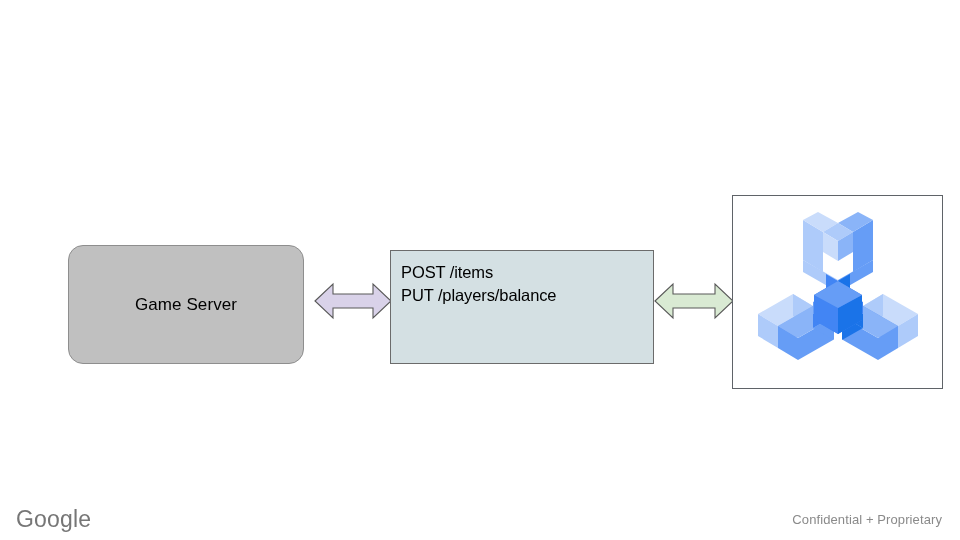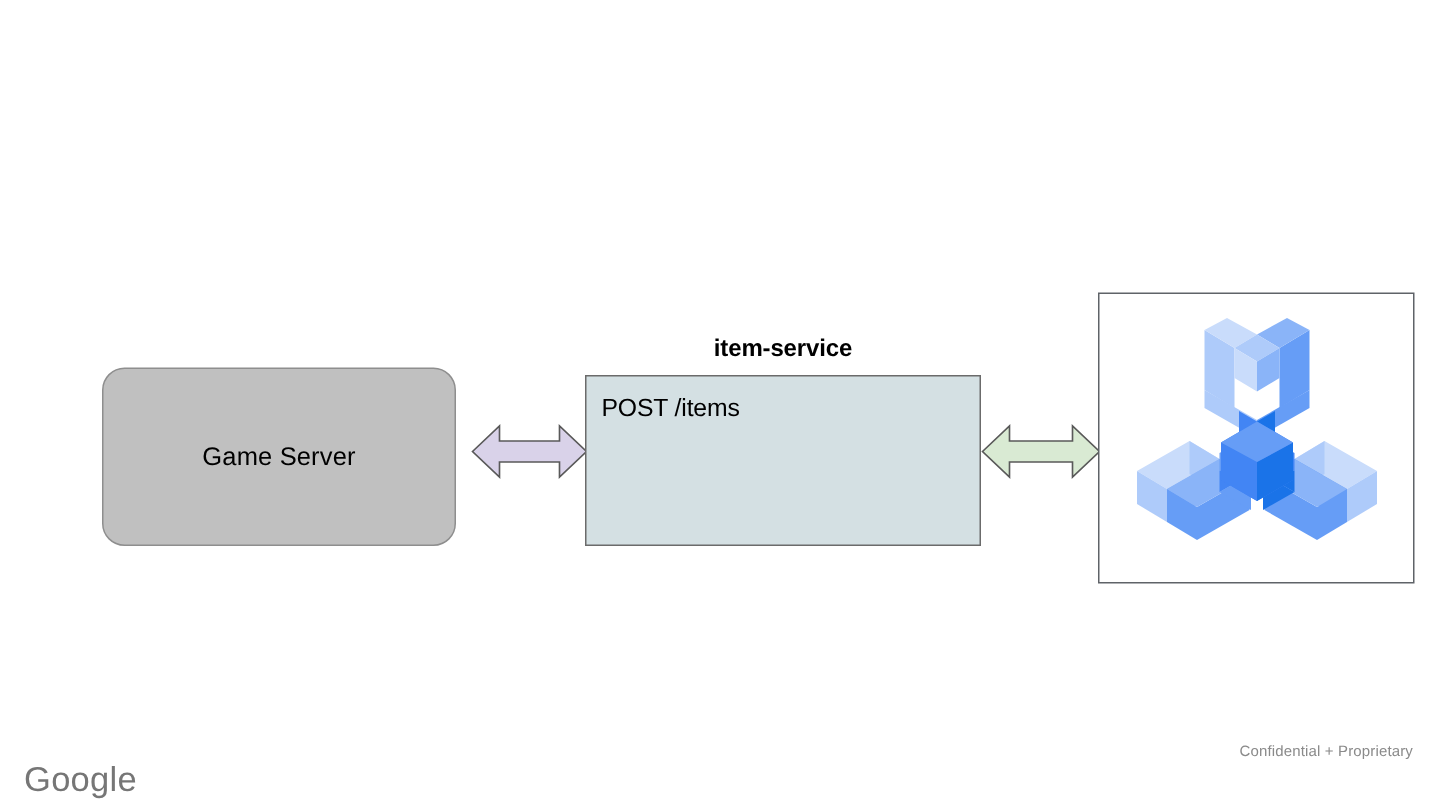--- a/index.html
+++ b/index.html
@@ -116,46 +116,46 @@
     position: absolute;
     left: 16px;
     top: 506px;
     font-size: 23px;
     color: #767676;
     letter-spacing: 0.2px;
   }
   .footer-note {
     position: absolute;
     right: 18px;
-    top: 496px;
-    font-size: 10px;
+    top: 512px;
+    font-size: 13px;
     color: #8a8a8a;
     letter-spacing: 0.1px;
   }
 </style>
 </head>
 <body>
 
 <div class="slide">
 
   <div class="game-server-box">
     <span class="game-server-label">Game Server</span>
   </div>
 
   <div class="arrow arrow-left">
     <svg width="78" height="48" viewBox="0 0 78 48" xmlns="http://www.w3.org/2000/svg">
       <polygon points="1,24 19,7 19,17 59,17 59,7 77,24 59,41 59,31 19,31 19,41" fill="#d9d2e9" stroke="#595959" stroke-width="1.1" stroke-linejoin="miter"></polygon>
     </svg>
   </div>
 
-  <div class="item-service-title">item-service</div>
 
   <div class="item-service-box">
     <ul class="endpoint-list">
       <li class="endpoint-item">POST /items</li>
+      <li class="endpoint-item">PUT /players/balance</li>
     </ul>
   </div>
 
   <div class="arrow arrow-right">
     <svg width="80" height="48" viewBox="0 0 80 48" xmlns="http://www.w3.org/2000/svg">
       <polygon points="1,24 19,7 19,17 61,17 61,7 79,24 61,41 61,31 19,31 19,41" fill="#d9ead3" stroke="#595959" stroke-width="1.1" stroke-linejoin="miter"></polygon>
     </svg>
   </div>
 
   <div class="logo-panel">

